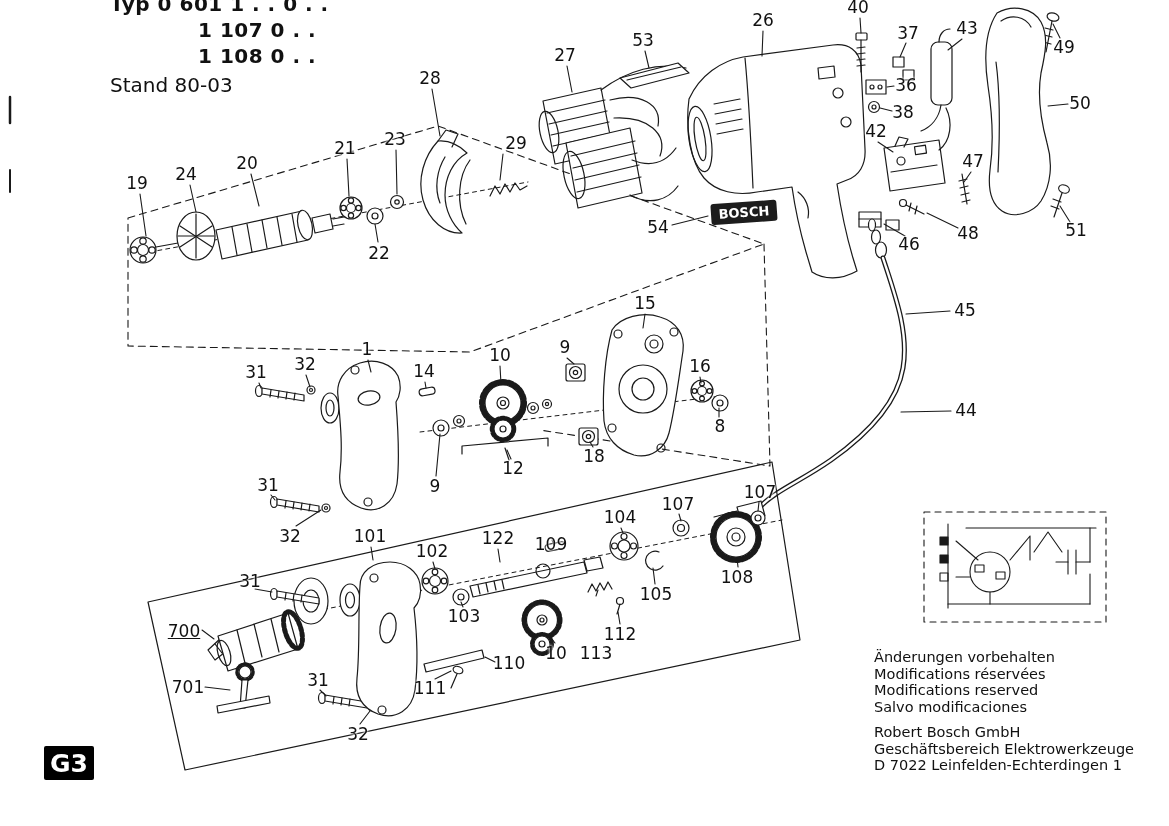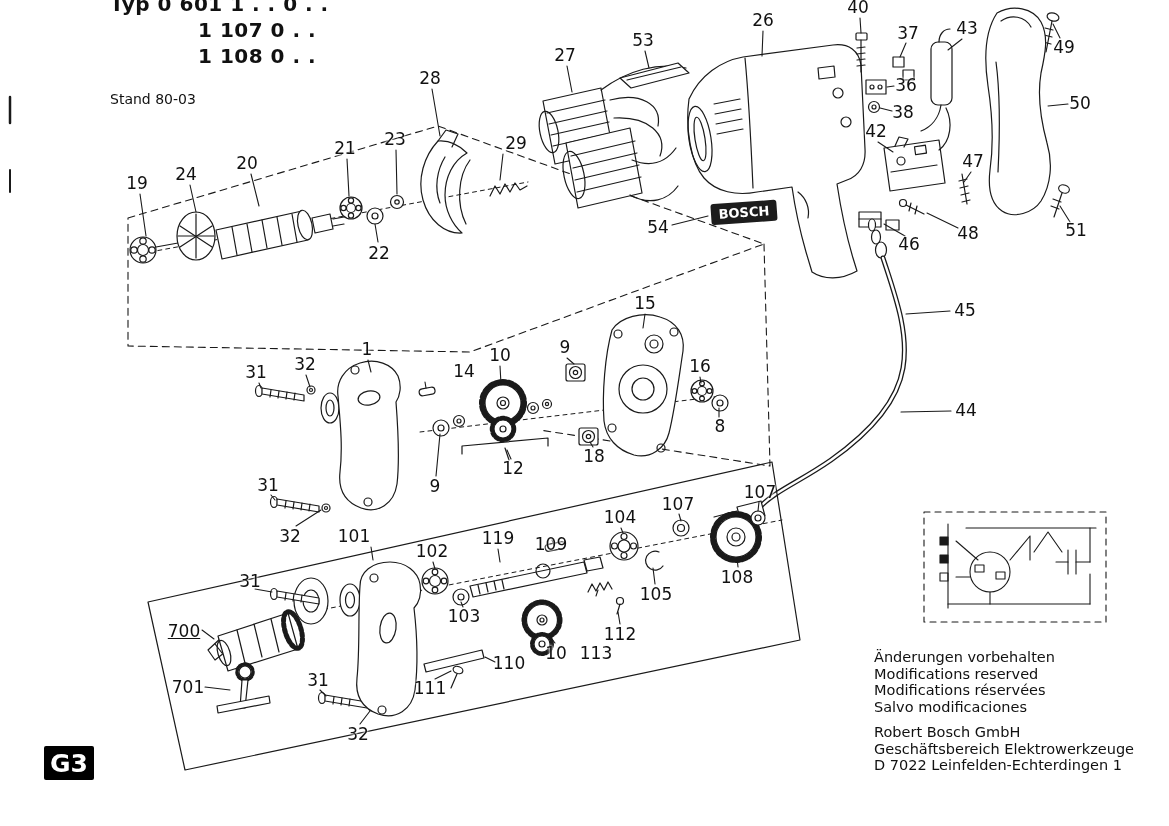--- a/index.html
+++ b/index.html
@@ -6,21 +6,21 @@
   html,body{background:#e9e9e9}
   .page{position:relative;width:1169px;height:826px;background:#fff;overflow:hidden;
         font-family:"DejaVu Sans",sans-serif;color:#111}
   #art{position:absolute;left:0;top:0;width:100%;height:100%}
   #label-layer{position:absolute;left:0;top:0;width:100%;height:100%}
   .part-label{position:absolute;transform:translate(-50%,-50%);font-size:17px;color:#111;
               white-space:nowrap;text-shadow:0 0 3px #fff,0 0 3px #fff}
   .header{position:absolute;left:110px;top:-9px;line-height:26px}
   .typ{font-weight:bold;font-size:20px;letter-spacing:.5px}
   .ind{padding-left:88px}
-  .stand{font-size:14px;margin-top:17px;font-weight:normal}
+  .stand{font-size:20px;margin-top:3px;font-weight:normal}
   .footer{position:absolute;left:874px;top:649px;font-size:14.5px;line-height:16.5px}
   .footer .company{margin-top:9px}
   .badge{position:absolute;left:44px;top:746px;width:50px;height:34px;background:#000;color:#fff;
          font-weight:bold;font-size:25px;display:flex;align-items:center;justify-content:center;border-radius:2px}
 </style>
 </head>
 <body>
 
 <div class="page">
 
@@ -452,31 +452,31 @@
       <div class="part-label" style="left: 1076px; top: 230px;">51</div>
       <div class="part-label" style="left: 658px; top: 227px;">54</div>
       <div class="part-label" style="left: 965px; top: 310px;">45</div>
       <div class="part-label" style="left: 966px; top: 410px;">44</div>
       <div class="part-label" style="left: 645px; top: 303px;">15</div>
       <div class="part-label" style="left: 565px; top: 347px;">9</div>
       <div class="part-label" style="left: 700px; top: 366px;">16</div>
       <div class="part-label" style="left: 720px; top: 426px;">8</div>
       <div class="part-label" style="left: 594px; top: 456px;">18</div>
       <div class="part-label" style="left: 367px; top: 349px;">1</div>
-      <div class="part-label" style="left: 424px; top: 371px; margin-left: 40px;">14</div>
+      <div class="part-label" style="left: 424px; top: 371px;">14</div>
       <div class="part-label" style="left: 500px; top: 355px;">10</div>
       <div class="part-label" style="left: 256px; top: 372px;">31</div>
       <div class="part-label" style="left: 305px; top: 364px;">32</div>
       <div class="part-label" style="left: 513px; top: 468px;">12</div>
       <div class="part-label" style="left: 435px; top: 486px;">9</div>
       <div class="part-label" style="left: 268px; top: 485px;">31</div>
       <div class="part-label" style="left: 290px; top: 536px;">32</div>
-      <div class="part-label" style="left: 354px; top: 536px;">101</div>
+      <div class="part-label" style="left: 370px; top: 536px;">101</div>
       <div class="part-label" style="left: 432px; top: 551px;">102</div>
-      <div class="part-label" style="left: 498px; top: 538px;">119</div>
+      <div class="part-label" style="left: 498px; top: 538px;">122</div>
       <div class="part-label" style="left: 551px; top: 544px;">109</div>
       <div class="part-label" style="left: 620px; top: 517px;">104</div>
       <div class="part-label" style="left: 678px; top: 504px;">107</div>
       <div class="part-label" style="left: 760px; top: 492px;">107</div>
       <div class="part-label" style="left: 737px; top: 577px;">108</div>
       <div class="part-label" style="left: 464px; top: 616px;">103</div>
       <div class="part-label" style="left: 596px; top: 605px; margin-top: 48px;">113</div>
       <div class="part-label" style="left: 656px; top: 594px;">105</div>
       <div class="part-label" style="left: 620px; top: 634px;">112</div>
       <div class="part-label" style="left: 250px; top: 581px;">31</div>
@@ -491,22 +491,22 @@
 
   <div class="header">
     <div class="typ">Typ 0 601 1 . .  0 . .</div>
     <div class="typ ind">1 107  0 . .</div>
     <div class="typ ind">1 108  0 . .</div>
     <div class="stand">Stand 80-03</div>
   </div>
 
   <div class="footer">
     <div>Änderungen vorbehalten</div>
+    <div>Modifications réservées</div>
     <div>Modifications reserved</div>
-    <div>Modifications réservées</div>
     <div>Salvo modificaciones</div>
     <div class="company">
       <div>Robert Bosch GmbH</div>
       <div>Geschäftsbereich Elektrowerkzeuge</div>
       <div>D 7022 Leinfelden-Echterdingen 1</div>
     </div>
   </div>
 
   <div class="badge">G3</div>
 </div>

